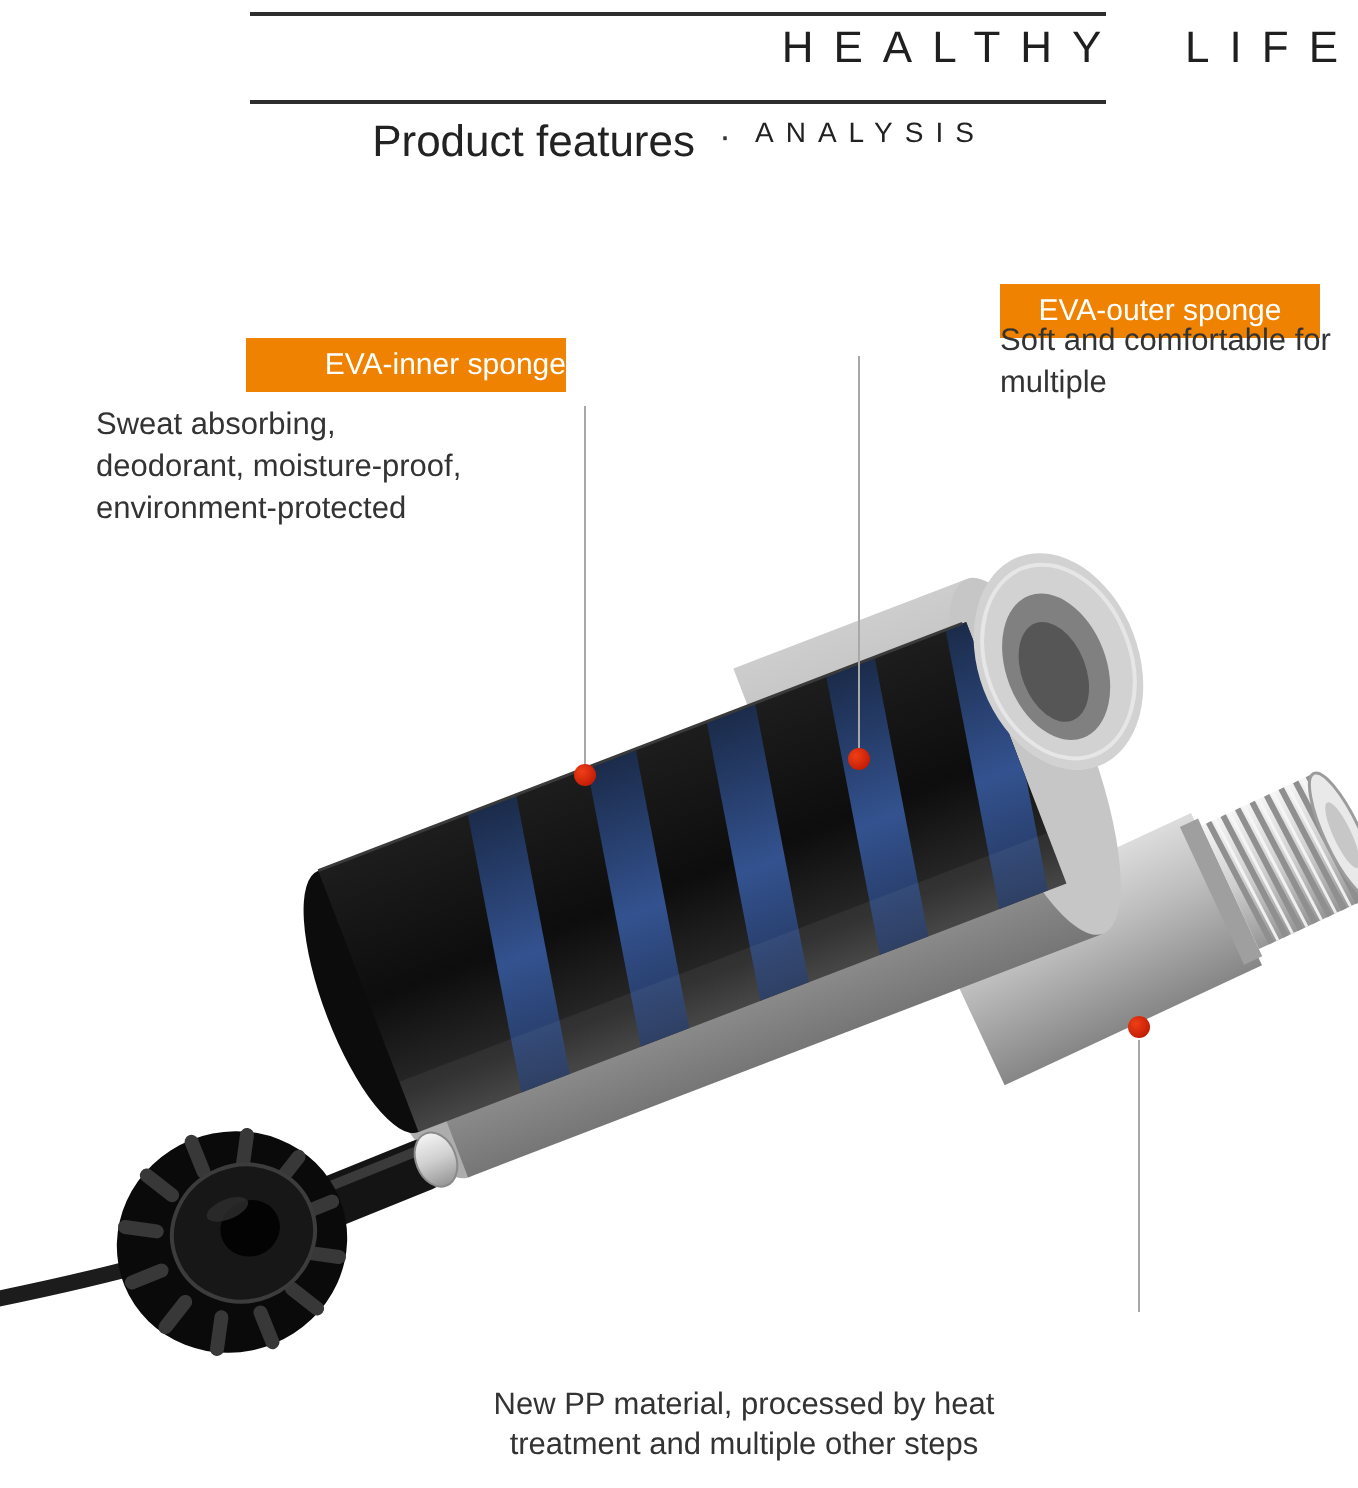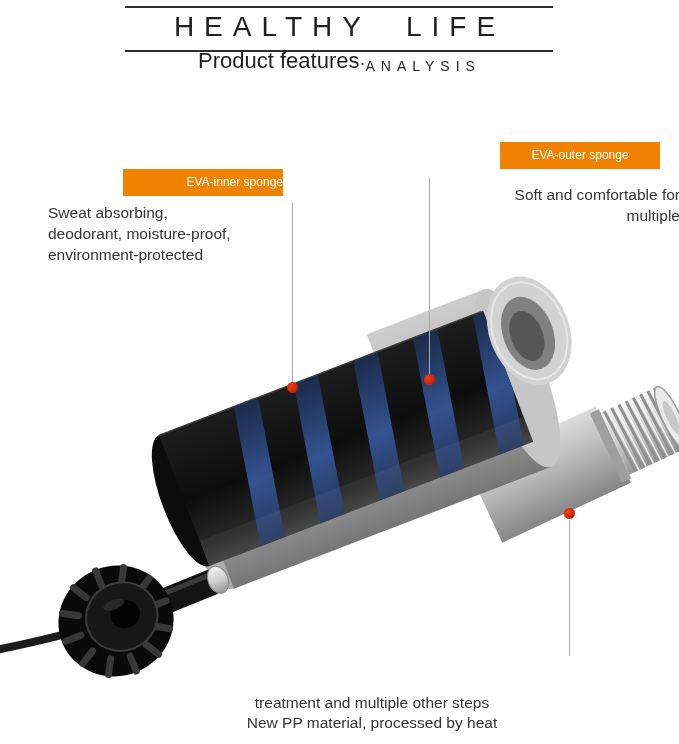--- a/index.html
+++ b/index.html
@@ -3,38 +3,38 @@
 <meta charset="utf-8">
 <style>
   * { margin:0; padding:0; box-sizing:border-box; }
   html,body { background:#ffffff; font-family:"Liberation Sans", sans-serif; }
   .page { position:relative; width:679px; height:744px; background:#fff; overflow:hidden; }
 
   .rule { position:absolute; height:2px; background:#2e2e2e; }
   .rule.top { left:125px; top:6px;  width:428px; }
   .rule.mid { left:125px; top:50px; width:428px; }
 
-  .title { position:absolute; left:0; right:0; top:11px; text-align:center;
-           font-size:28px; letter-spacing:10px; color:#1f1f1f; white-space:pre; font-weight:400; }
-
-  .subtitle { position:absolute; left:0; right:0; top:48px; display:flex;
-              justify-content:center; align-items:flex-end; gap:0; color:#222; }
+  .title { position:absolute; left:0; right:0; top:11px; text-align:right;
+           font-size:22px; letter-spacing:10px; color:#1f1f1f; white-space:pre; font-weight:400; }
+
+  .subtitle { position:absolute; left:0; right:0; top:58px; display:flex;
+              justify-content:center; align-items:flex-start; gap:12px; color:#222; }
   .subtitle .pf { font-size:22px; }
   .subtitle .sep { font-size:18px; color:#333; }
   .subtitle .an { font-size:14px; letter-spacing:6px; }
 
-  .tag { position:absolute; background:#EF8200; color:#ffffff; font-size:12px;
+  .tag { position:absolute; background:#EF8200; color:#ffffff; font-size:15px;
          text-align:center; font-weight:400; }
   .tag.inner  { left:123px; top:169px; width:160px; height:27px; line-height:27px;text-align:right; }
   .tag.outer  { left:500px; top:142px; width:160px; height:27px; line-height:27px; }
   .tag.handle { left:408px; top:658px; width:84px;  height:27px; line-height:27px; }
 
   .desc { position:absolute; color:#333; font-size:15.5px; line-height:21px; }
   .desc.inner  { left:48px;  top:202px; width:240px; text-align:left; }
-  .desc.outer  { left:500px; top:184px; width:180px; text-align:right; }
+  .desc.outer  { left:500px; top:160px; width:180px; text-align:left; }
   .desc.handle { left:222px; top:693px; width:300px; text-align:center; line-height:20px; }
 
   .vline { position:absolute; width:1px; background:#a8a8a8; }
   .vline.inner  { left:292px; top:203px; height:182px; }
   .vline.outer  { left:429px; top:178px; height:196px; }
   .vline.handle { left:569px; top:520px; height:136px; }
 
   .dot { position:absolute; width:11px; height:11px; border-radius:50%;
          background:radial-gradient(circle at 35% 35%, #ef3f16, #b41000); }
   .dot.inner  { left:287px; top:382px; }
@@ -190,17 +190,17 @@
     <div>environment-protected</div>
   </div>
 
   <div class="tag outer">EVA-outer sponge</div>
   <div class="desc outer">
     <div>Soft and comfortable for</div>
     <div>multiple</div>
   </div>
 
   <div class="desc handle">
+    <div>New PP material, processed by heat</div>
     <div>treatment and multiple other steps</div>
-    <div>New PP material, processed by heat</div>
   </div>
 
 </div>
 
 </body></html>

